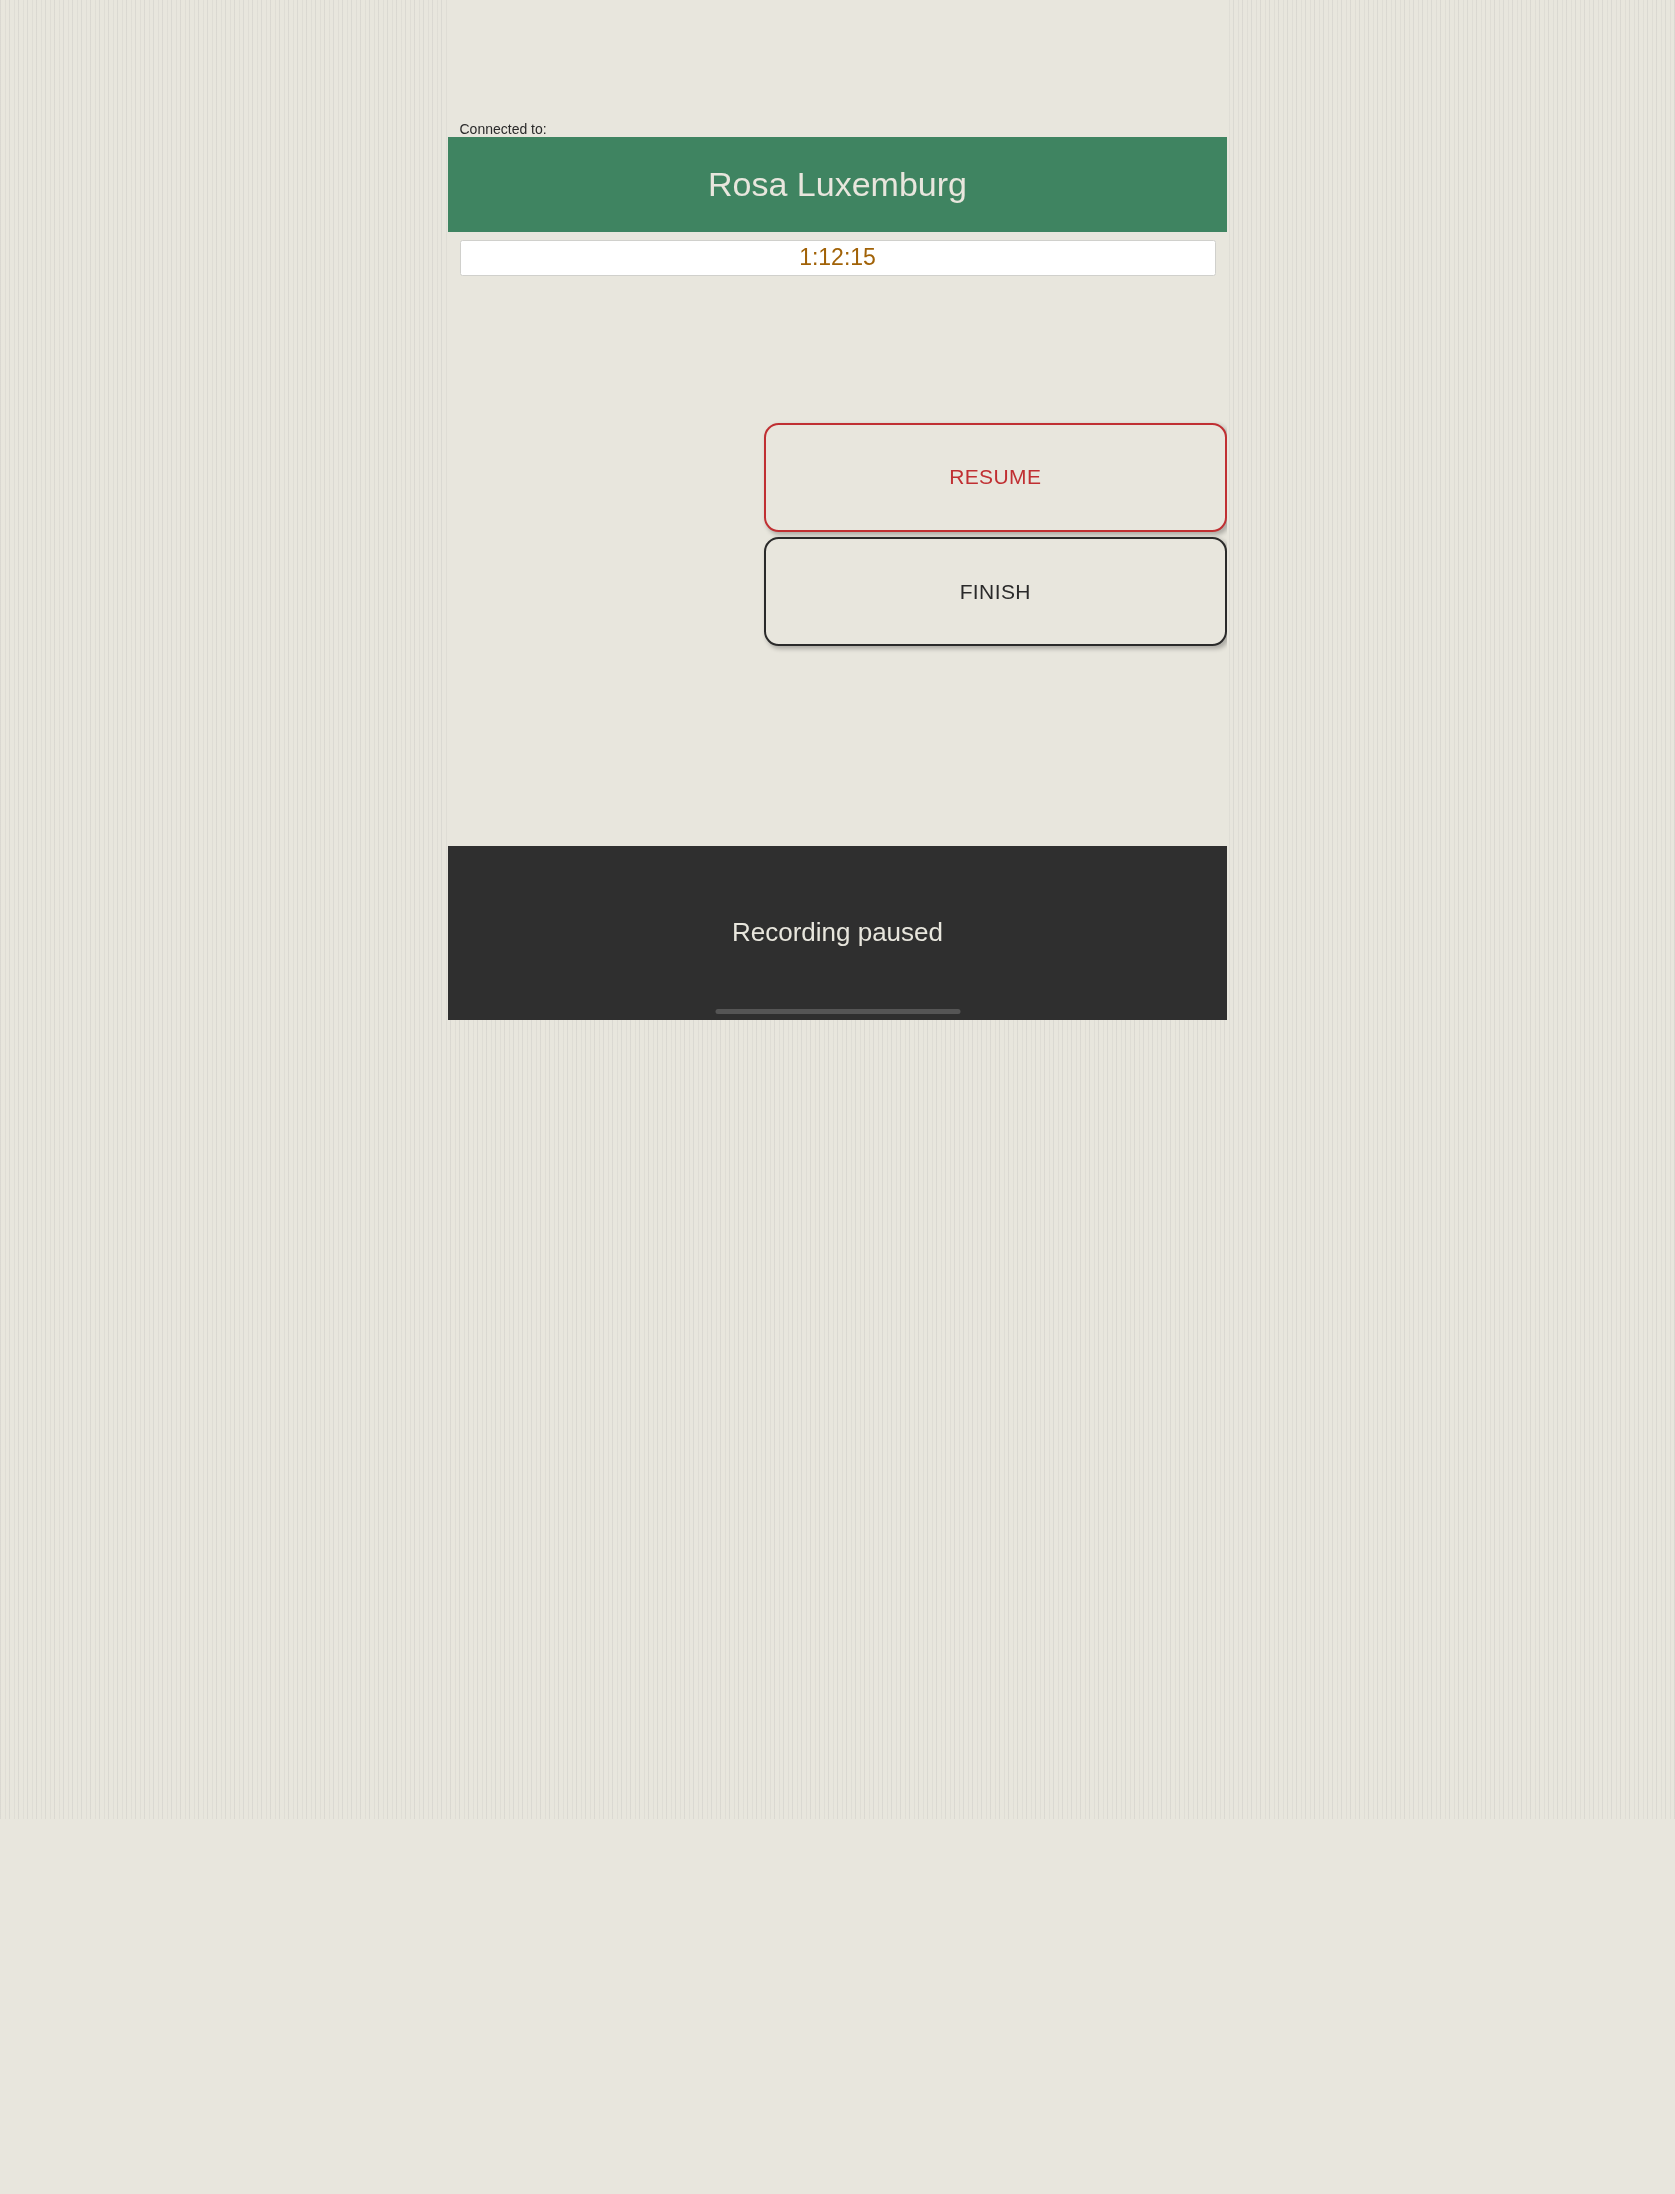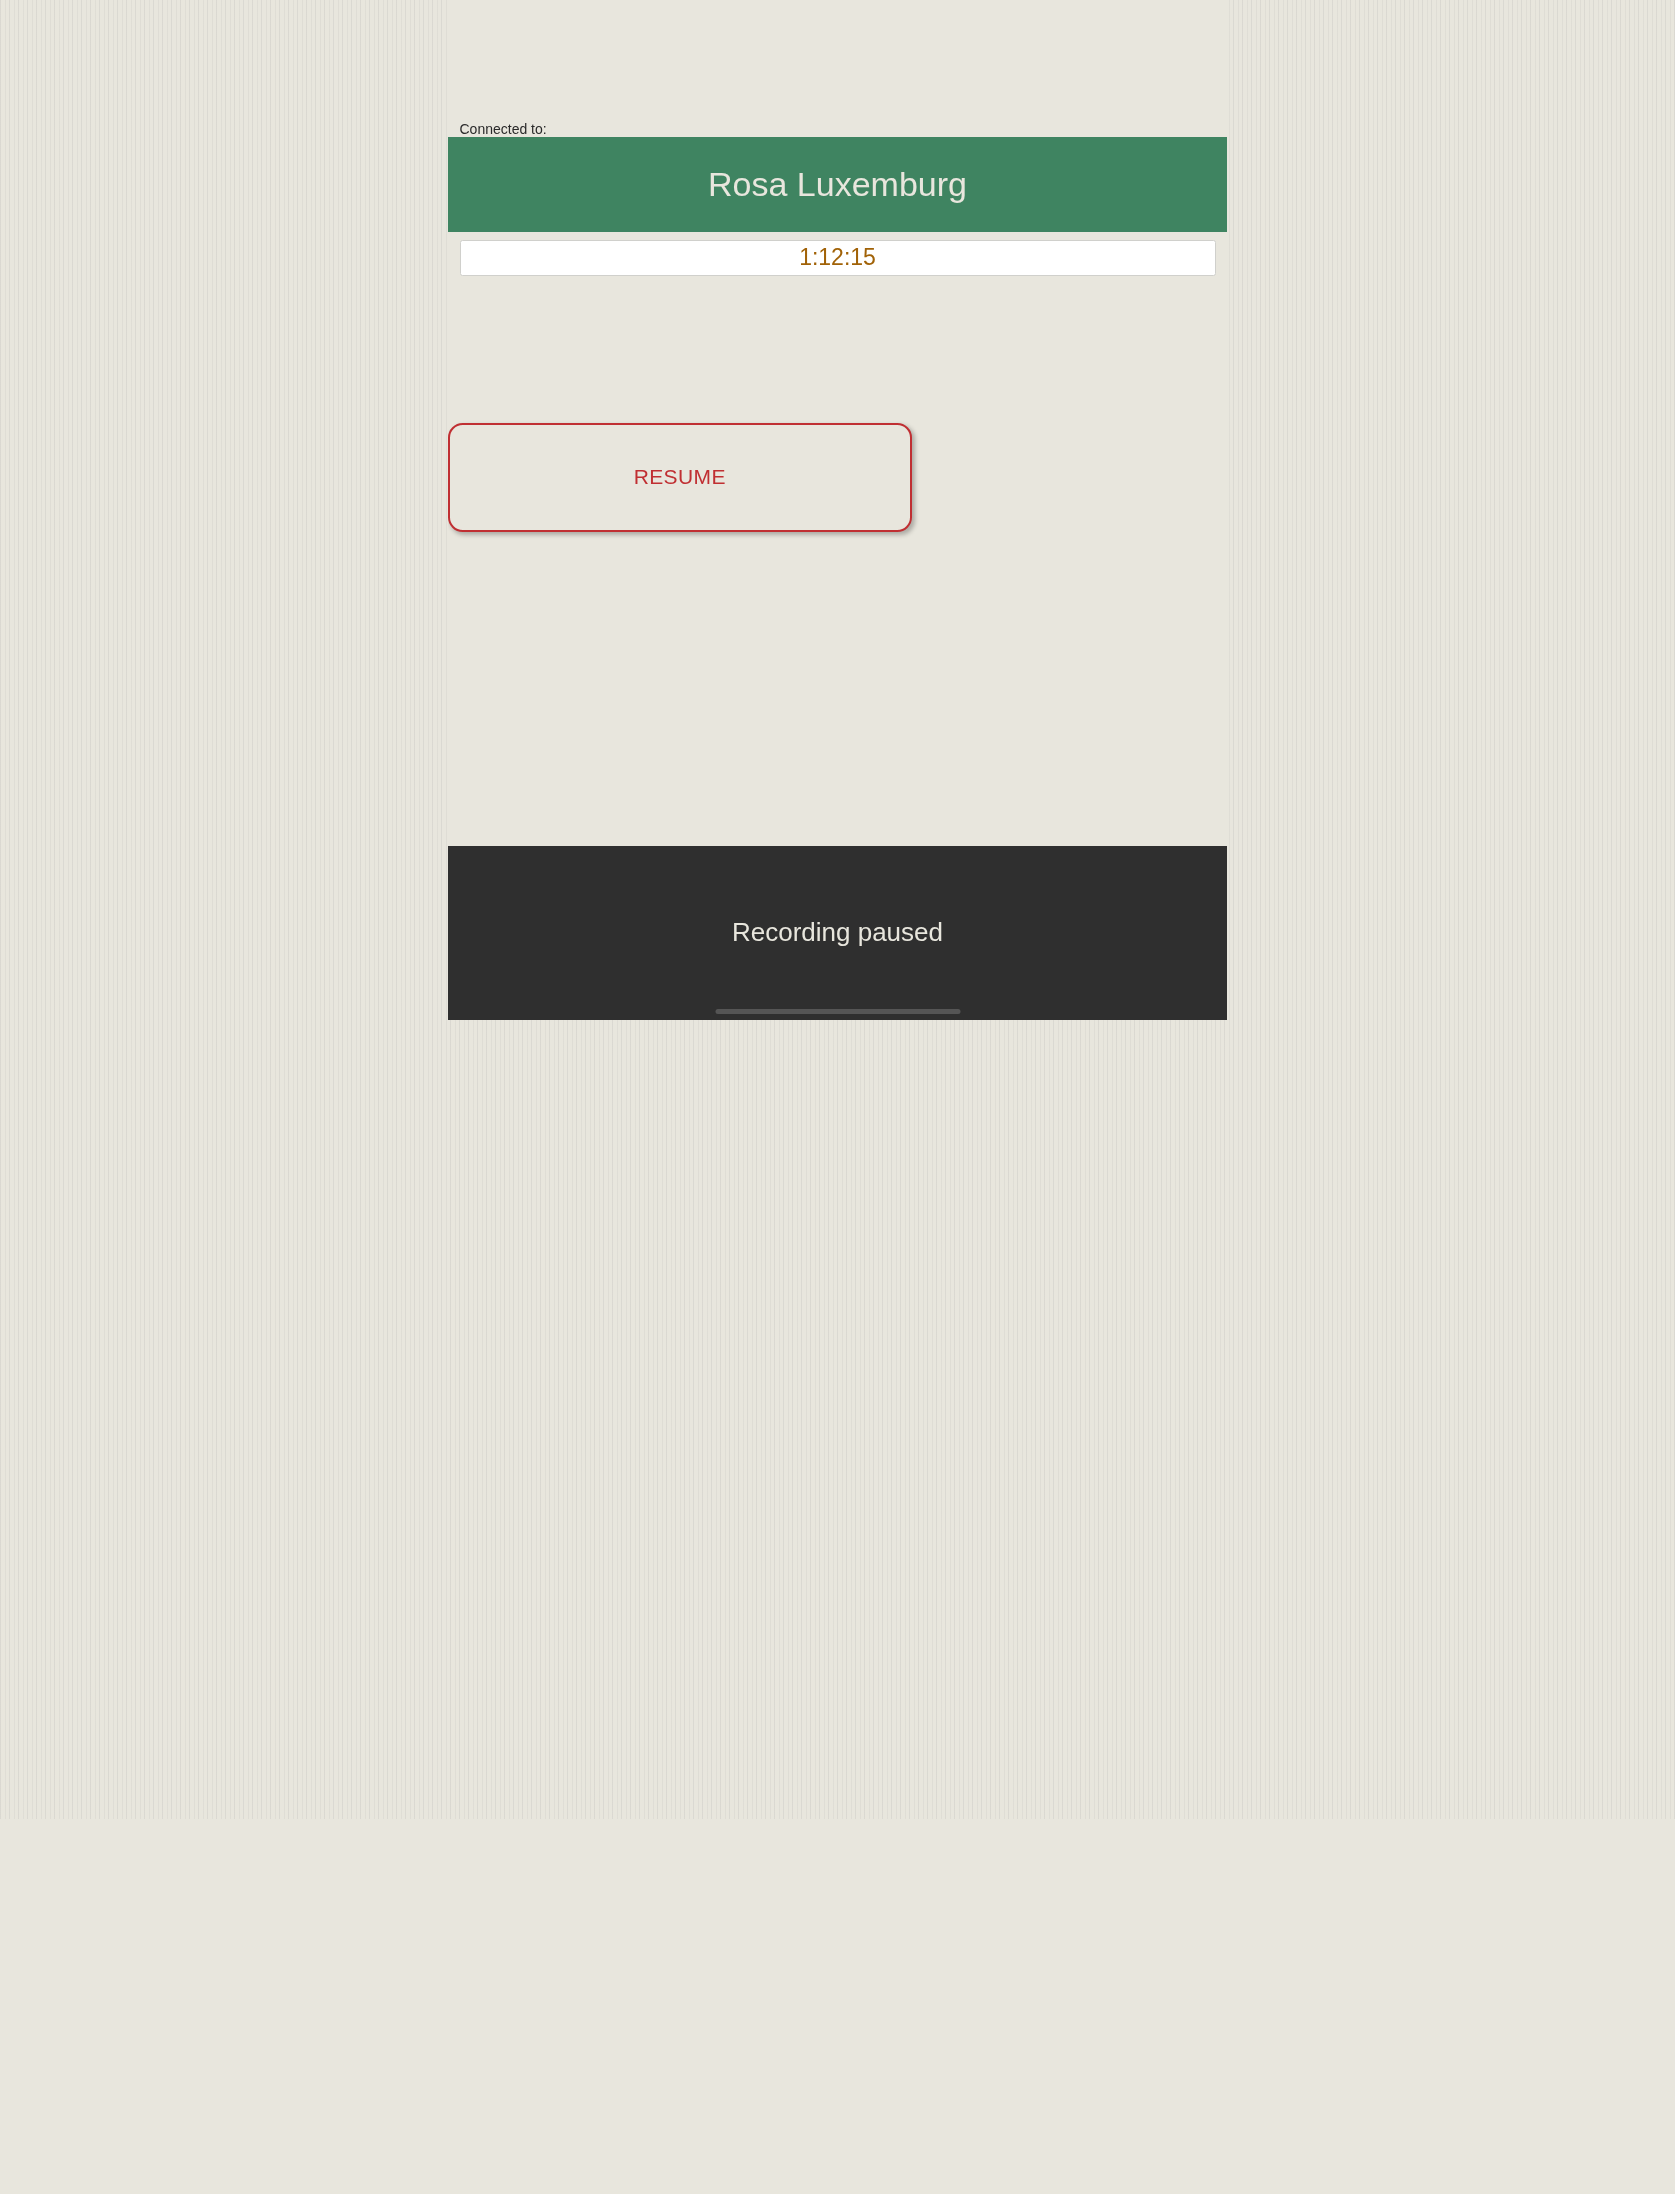--- a/index.html
+++ b/index.html
@@ -84,21 +84,21 @@
       text-align: center;
       font-size: 23px;
       color: #a16207;
       padding: 3.3px 0;
       font-weight: 400;
     }
     
     .button-area {
       margin-top: 147px;
       display: flex;
-      flex-direction: row;
+      flex-direction: column;
       align-items: flex-end;
       gap: 5.7px;
       position: relative;
       z-index: 1;
     }
     
     .action-button {
       width: 59.5%;
       height: 109px;
       background-color: #e8e6dd;
@@ -172,20 +172,21 @@
   </div>
 
   <div class="name-banner">Rosa Luxemburg</div>
 
   <div class="timer-container">
     <div class="timer">1:12:15</div>
   </div>
 
   <div class="button-area">
     <div class="action-button resume-button">RESUME</div>
+    <div class="action-button finish-button">FINISH</div>
   </div>
 
   <div class="bottom-bar">
     <div class="status-text">Recording paused</div>
     <div class="home-indicator"></div>
   </div>
 </div>
 
 
 </body></html>

